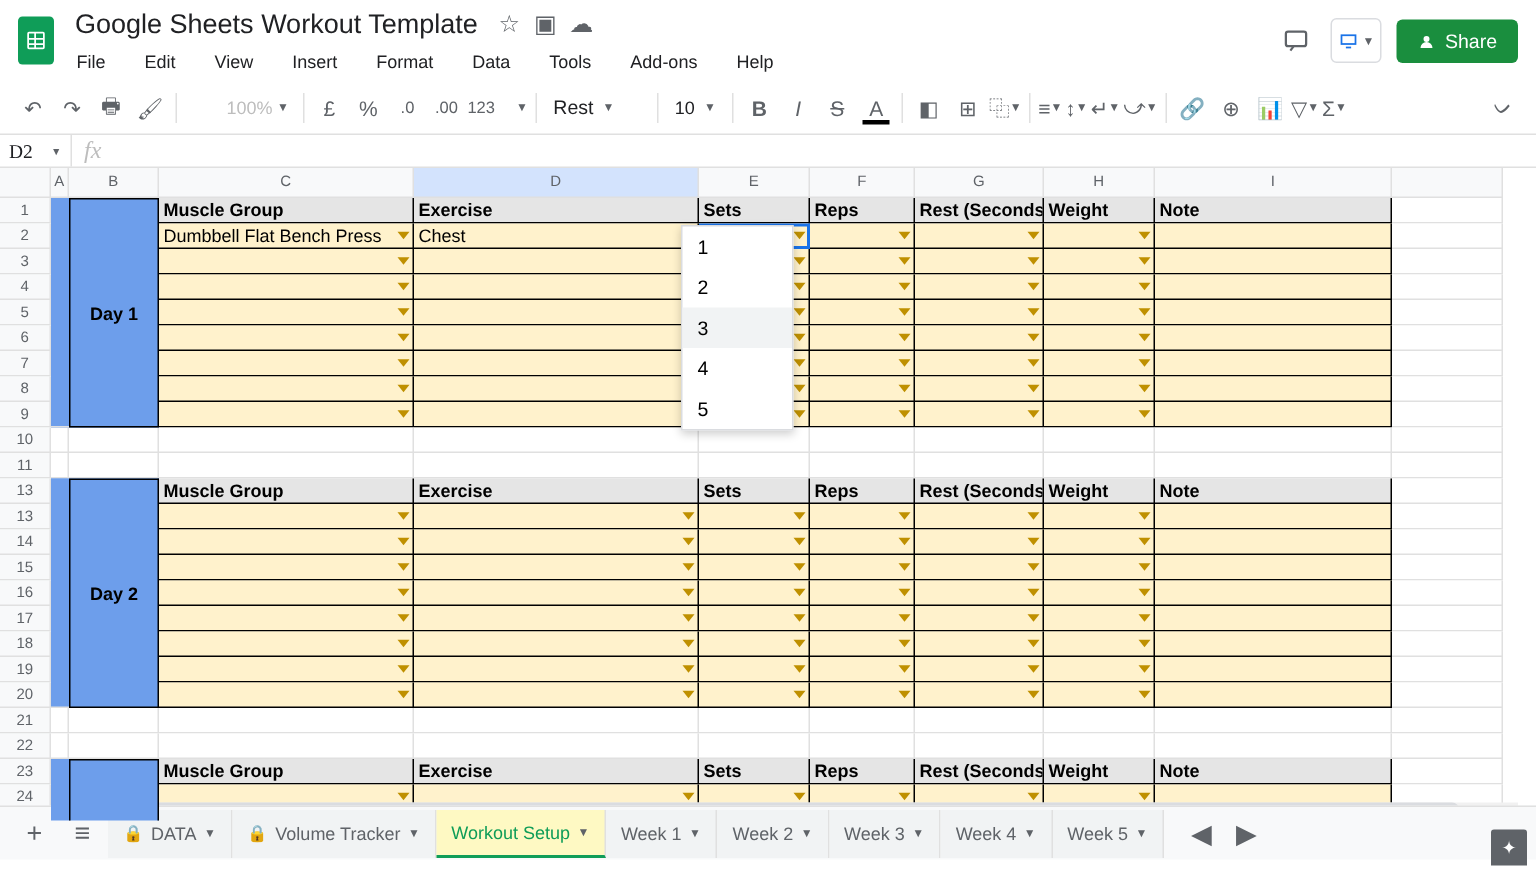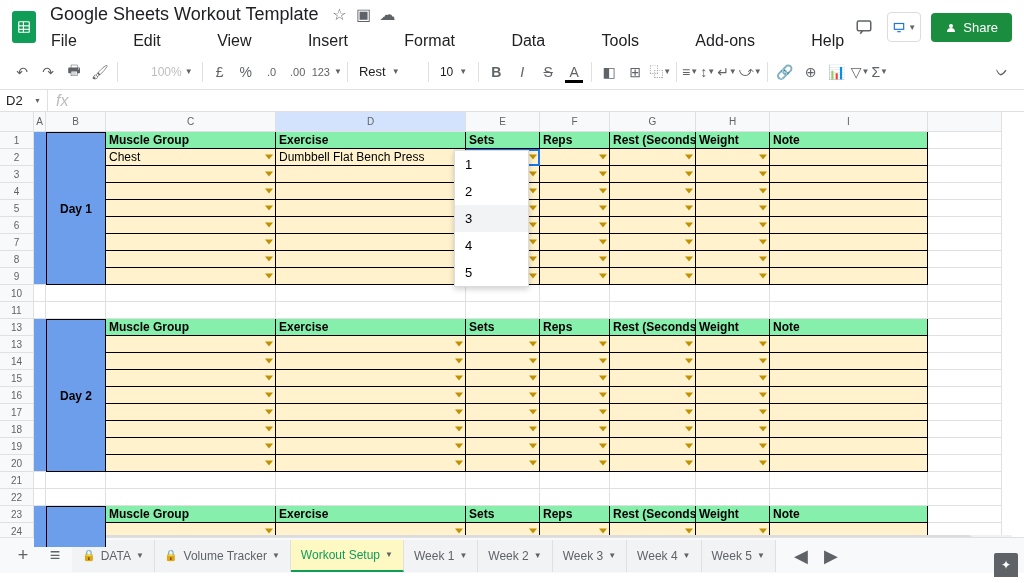--- a/index.html
+++ b/index.html
@@ -6,55 +6,55 @@
 body { font-family: Arial, sans-serif; font-size: 13px; background: #fff; overflow: hidden; width: 1024px; height: 583px; position: relative; }
 
 
 .header { display: flex; align-items: center; padding: 6px 12px; height: 54px; }
 .logo { width: 24px; height: 32px; background: #0f9d58; border-radius: 3px; display: flex; align-items: center; justify-content: center; margin-right: 8px; }
 .logo svg { width: 14px; height: 18px; fill: #fff; }
 .title-area { flex: 1; }
 .title-row { display: flex; align-items: center; gap: 6px; }
 .doc-title { font-size: 18px; color: #202124; padding: 2px 6px; }
 .title-icon { color: #5f6368; width: 18px; height: 18px; display: flex; align-items: center; justify-content: center; font-size: 16px; }
-.menubar { display: flex; gap: 0; margin-top: 2px; font-size: 16px; color: #202124; justify-content: space-between; }
+.menubar { display: flex; gap: 12px; margin-top: 2px; font-size: 12px; color: #202124; }
 .menubar span { padding: 3px 7px; cursor: pointer; }
 .last-edit { color: #5f6368; text-decoration: underline; padding: 3px 7px; margin-left: 6px; }
 .header-right { display: flex; align-items: center; gap: 10px; }
 .hdr-icon { width: 26px; height: 26px; display: flex; align-items: center; justify-content: center; color: #5f6368; cursor: pointer; }
 .present-btn { width: 34px; height: 30px; border: 1px solid #dadce0; border-radius: 4px; display: flex; align-items: center; justify-content: center; color: #1a73e8; gap: 2px; }
 .share-btn { background: #1a8e3e; color: #fff; padding: 7px 14px; border-radius: 4px; font-size: 13px; font-weight: 500; display: flex; align-items: center; gap: 6px; }
 
 
 .toolbar { display: flex; align-items: center; padding: 3px 10px; border-bottom: 1px solid #e0e0e0; height: 36px; gap: 2px; }
 .tb-btn { width: 24px; height: 24px; display: flex; align-items: center; justify-content: center; color: #5f6368; cursor: pointer; font-size: 14px; }
 .tb-sep { width: 1px; height: 20px; background: #e0e0e0; margin: 0 3px; }
 .tb-zoom { color: #bdbdbd; font-size: 12px; padding: 0 4px; display: flex; align-items: center; gap: 3px; margin-left: 24px; }
 .tb-font { font-size: 13px; color: #202124; padding: 0 6px; display: flex; align-items: center; gap: 6px; min-width: 70px; }
 .tb-fontsize { font-size: 12px; color: #202124; padding: 0 6px; display: flex; align-items: center; gap: 6px; }
 .dd-arrow { font-size: 8px; color: #5f6368; }
 .text-color { position: relative; }
 .text-color::after { content: ''; position: absolute; bottom: 1px; left: 3px; right: 3px; height: 3px; background: #000; }
 .tb-expand { margin-left: auto; }
 
 
-.formula-row { display: flex; align-items: center; border-bottom: 1px solid #e0e0e0; height: 22px; }
+.formula-row { display: flex; align-items: center; border-bottom: 1px solid #e0e0e0; height: 22px; font-family: Liberation Serif, serif; }
 .namebox { width: 48px; padding: 0 6px; font-size: 13px; color: #202124; border-right: 1px solid #e0e0e0; display: flex; align-items: center; justify-content: space-between; height: 100%; }
 .namebox .dd-arrow { font-size: 7px; }
 .fx { font-style: italic; color: #bdbdbd; padding: 0 8px; font-size: 16px; }
 
 
 .grid-wrap { position: relative; overflow: hidden; height: calc(583px - 54px - 36px - 22px - 36px); }
 .grid { display: grid; grid-template-columns: 34px 12px 60px 170px 190px 74px 70px 86px 74px 158px 74px; font-size: 12px; }
 .colhdr, .rowhdr, .corner { background: #f8f9fa; border-right: 1px solid #e0e0e0; border-bottom: 1px solid #e0e0e0; display: flex; align-items: center; justify-content: center; color: #5f6368; font-size: 10px; height: 20px; }
 .rowhdr { height: 17px; }
 .colhdr.sel { background: #d3e3fd; }
 .cell { border-right: 1px solid #e0e0e0; border-bottom: 1px solid #e0e0e0; height: 17px; background: #fff; position: relative; padding: 0 3px; display: flex; align-items: center; overflow: hidden; white-space: nowrap; }
 
-.bluehdr { background: #86efac; font-weight: bold; color: #000; border-right: 1px solid #000; border-bottom: 1px solid #000; }
+.bluehdr { background: #e5e5e5; font-weight: bold; color: #000; border-right: 1px solid #000; border-bottom: 1px solid #000; }
 .daylabel { background: #6d9eeb; font-weight: bold; color: #000; display: flex; align-items: center; justify-content: center; border-right: 1px solid #000; border-bottom: 1px solid #000; }
 .cream { background: #fff2cc; border-right: 1px solid #000; border-bottom: 1px solid #000; }
 .cream.sel { outline: 2px solid #1a73e8; outline-offset: -2px; z-index: 2; }
 .dd { position: absolute; right: 2px; top: 50%; transform: translateY(-50%); width: 0; height: 0; border-left: 4px solid transparent; border-right: 4px solid transparent; border-top: 5px solid #bf9000; }
 .blueline { background: #6d9eeb; border-right: 1px solid #e0e0e0; border-bottom: 1px solid #e0e0e0; }
 
 
 .dropdown { position: absolute; background: #fff; box-shadow: 0 2px 6px rgba(0,0,0,0.2); border: 1px solid #dadce0; width: 75px; z-index: 100; font-size: 13px; }
 .dropdown div { padding: 6px 10px; cursor: pointer; }
 .dropdown div.hov { background: #f1f3f4; }
@@ -134,21 +134,21 @@
   <div class="tb-sep"></div>
   <div class="tb-zoom">
       <span>100%</span>
       <span class="dd-arrow">▼</span>
     </div>
   <div class="tb-sep"></div>
   <div class="tb-btn">£</div>
   <div class="tb-btn">%</div>
   <div class="tb-btn" style="font-size:11px">.0</div>
   <div class="tb-btn" style="font-size:11px">.00</div>
-  <div class="tb-btn" style="font-size:11px; width:auto; gap:4px">
+  <div class="tb-btn" style="font-size:11px; width:auto; gap:14px">
       <span>123</span>
       <span class="dd-arrow">▼</span>
     </div>
   <div class="tb-sep"></div>
   <div class="tb-font">
       <span>Rest</span>
       <span class="dd-arrow">▼</span>
     </div>
   <div class="tb-sep"></div>
   <div class="tb-fontsize">
@@ -213,22 +213,22 @@
       <div class="cell bluehdr">Exercise</div>
       <div class="cell bluehdr">Sets</div>
       <div class="cell bluehdr">Reps</div>
       <div class="cell bluehdr">Rest (Seconds)</div>
       <div class="cell bluehdr">Weight</div>
       <div class="cell bluehdr">Note</div>
       <div class="cell"></div>
       <div class="rowhdr">2</div>
       <div class="cell blueline"></div>
       <div class="cell daylabel"></div>
+      <div class="cell cream">Dumbbell Flat Bench Press<span class="dd"></span></div>
       <div class="cell cream">Chest<span class="dd"></span></div>
-      <div class="cell cream">Dumbbell Flat Bench Press<span class="dd"></span></div>
       <div class="cell cream sel">
         <span class="dd"></span>
       </div>
       <div class="cell cream">
         <span class="dd"></span>
       </div>
       <div class="cell cream">
         <span class="dd"></span>
       </div>
       <div class="cell cream">

